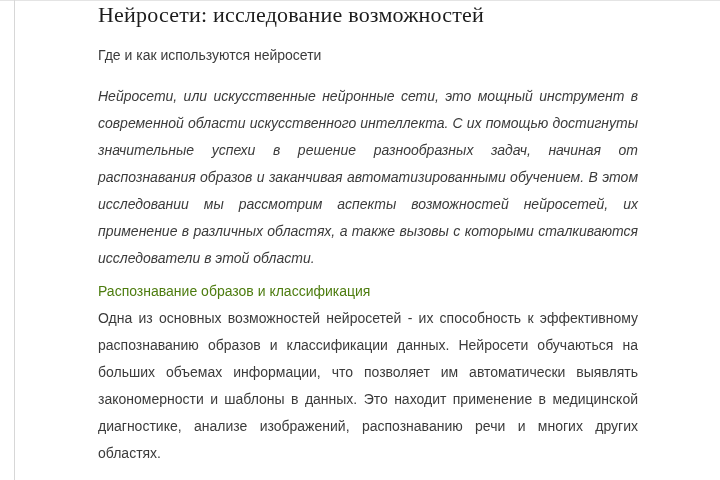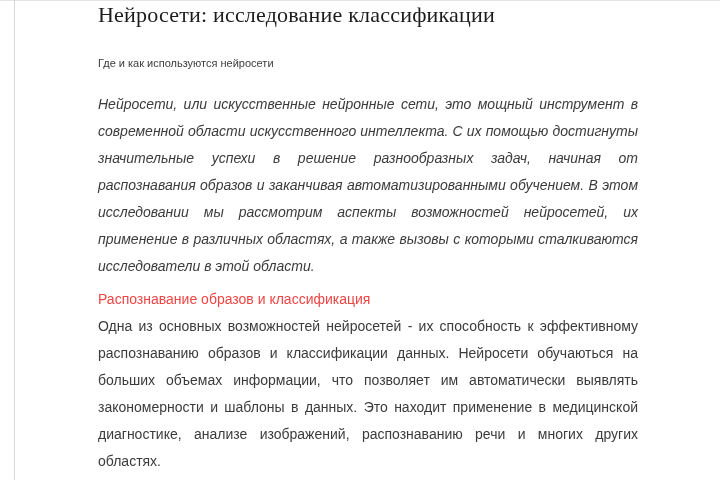--- a/index.html
+++ b/index.html
@@ -39,52 +39,52 @@
   h1.doc-title {
     margin-top: 2px;
     font-family: "Liberation Serif", "DejaVu Serif", serif;
     font-weight: 400;
     font-size: 22px;
     line-height: 26px;
     color: #1c1c1c;
     letter-spacing: 0.2px;
   }
   .subtitle {
-    margin-top: 22px;
-    font-size: 11px;
+    margin-top: 14px;
+    font-size: 14px;
     line-height: 27px;
     color: #3b3b3b;
   }
   p.body-text {
     font-size: 14px;
     line-height: 27px;
     text-align: justify;
     color: #3b3b3b;
   }
   p.intro {
     margin-top: 14px;
     font-style: italic;
   }
   h2.section-heading {
     margin-top: 6px;
     font-weight: 400;
     font-size: 14px;
     line-height: 27px;
-    color: #ef4444;
+    color: #4d7c0f;
   }
 </style>
 </head>
 <body>
 
 <div class="page">
   <div class="top-border"></div>
   <div class="left-border"></div>
 
   <main class="content">
-    <h1 class="doc-title">Нейросети: исследование классификации</h1>
+    <h1 class="doc-title">Нейросети: исследование возможностей</h1>
 
     <div class="subtitle">Где и как используются нейросети</div>
 
     <p class="body-text intro">Нейросети, или искусственные нейронные сети, это мощный инструмент в современной области искусственного интеллекта. С их помощью достигнуты значительные успехи в решение разнообразных задач, начиная от распознавания образов и заканчивая автоматизированными обучением. В этом исследовании мы рассмотрим аспекты возможностей нейросетей, их применение в различных областях, а также вызовы с которыми сталкиваются исследователи в этой области.</p>
 
     <h2 class="section-heading">Распознавание образов и классификация</h2>
 
     <p class="body-text">Одна из основных возможностей нейросетей - их способность к эффективному распознаванию образов и классификации данных. Нейросети обучаються на больших объемах информации, что позволяет им автоматически выявлять закономерности и шаблоны в данных. Это находит применение в медицинской диагностике, анализе изображений, распознаванию речи и многих других областях.</p>
   </main>
 </div>

